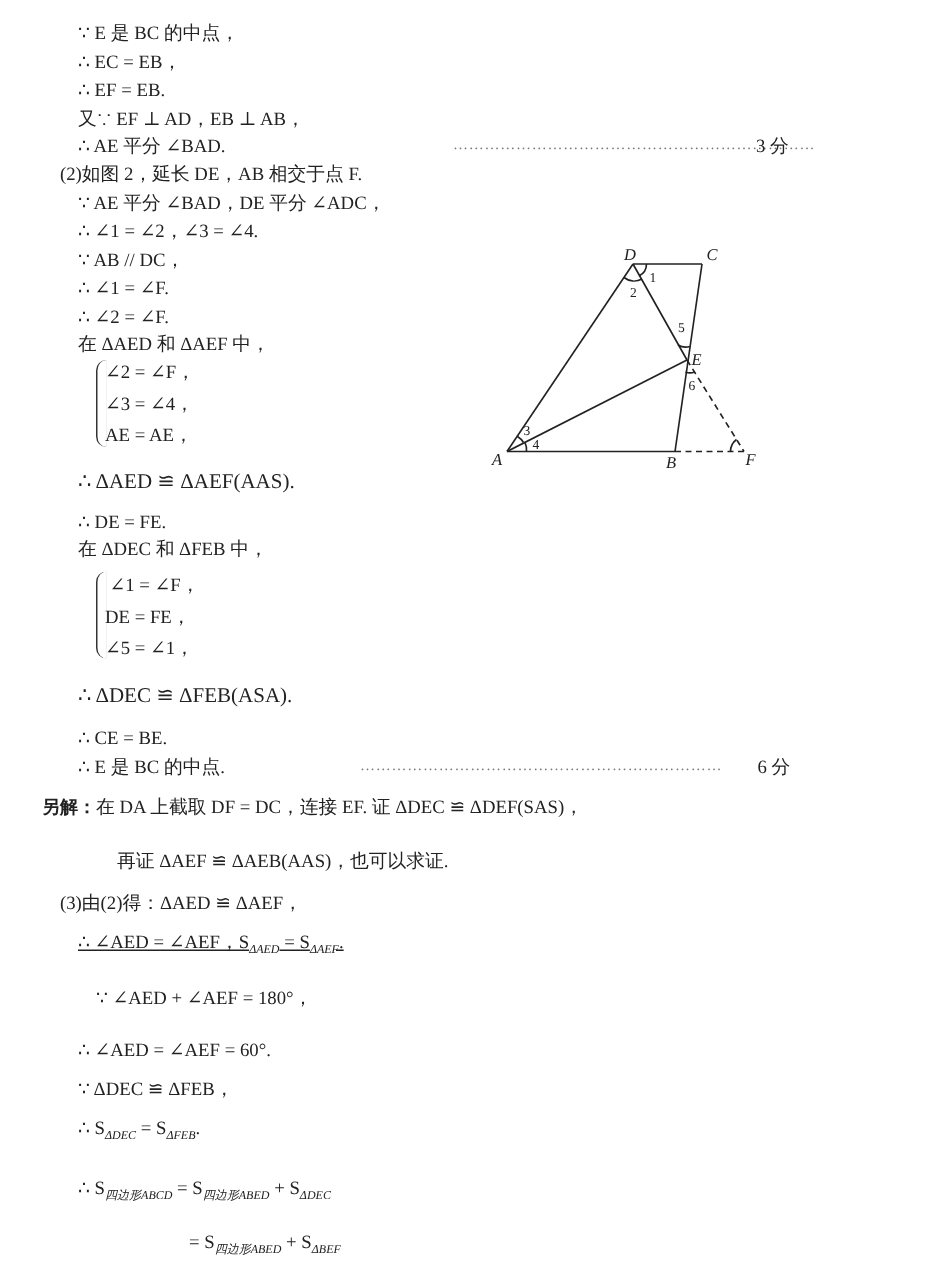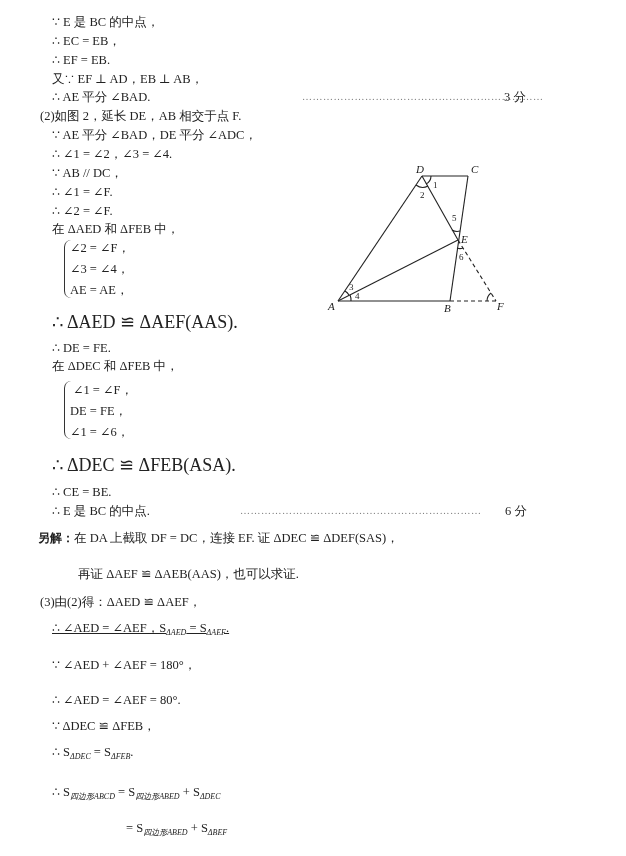--- a/index.html
+++ b/index.html
@@ -2,21 +2,21 @@
 <html><head>
 <meta charset="utf-8">
 <style>
   html, body { margin:0; padding:0; background:#ffffff; }
   body { width:626px; height:856px; position:relative; overflow:hidden;
          font-family:"Liberation Serif","DejaVu Serif",serif; color:#222; font-size:12.5px; }
   .ln { position:absolute; white-space:nowrap; line-height:16px; }
   .lead { position:absolute; white-space:nowrap; color:#777; font-size:10px; letter-spacing:0.5px; }
   .score { position:absolute; white-space:nowrap; font-size:12.5px; }
   .brace { position:absolute; border-left:1.2px solid #333; border-radius:8px 0 0 8px; width:6px; }
-  .big { font-size:18px; }
+  .big { font-size:14px; }
   sub { font-size:8px; font-style:italic; vertical-align:-3px; }
   .bold { font-weight:bold; font-family:"DejaVu Sans",sans-serif; font-size:12px; }
   svg text { font-family:"Liberation Serif",serif; font-style:italic; font-size:11px; fill:#222; }
   svg text.n { font-style:normal; font-size:9px; }
 </style>
 </head>
 <body>
 
 <div class="ln" style="left:52px;top:14px;">∵ E 是 BC 的中点，</div>
 <div class="ln" style="left:52px;top:33px;">∴ EC = EB，</div>
@@ -25,53 +25,53 @@
 <div class="ln" style="left:52px;top:89px;">∴ AE 平分 ∠BAD.</div>
 <div class="lead" style="left:302px;top:91px;">……………………………………………………………</div>
 <div class="score" style="left:504px;top:89px;">3 分</div>
 
 <div class="ln" style="left:40px;top:108px;">(2)如图 2，延长 DE，AB 相交于点 F.</div>
 <div class="ln" style="left:52px;top:127px;">∵ AE 平分 ∠BAD，DE 平分 ∠ADC，</div>
 <div class="ln" style="left:52px;top:146px;">∴ ∠1 = ∠2，∠3 = ∠4.</div>
 <div class="ln" style="left:52px;top:165px;">∵ AB // DC，</div>
 <div class="ln" style="left:52px;top:184px;">∴ ∠1 = ∠F.</div>
 <div class="ln" style="left:52px;top:203px;">∴ ∠2 = ∠F.</div>
-<div class="ln" style="left:52px;top:221px;">在 ΔAED 和 ΔFEB 中，</div>
+<div class="ln" style="left:52px;top:221px;">在 ΔAED 和 ΔAEF 中，</div>
 
 <div class="brace" style="left:64px;top:240px;height:58px;"></div>
 <div class="ln" style="left:70px;top:240px;">∠2 = ∠F，</div>
 <div class="ln" style="left:70px;top:261px;">∠3 = ∠4，</div>
 <div class="ln" style="left:70px;top:282px;">AE = AE，</div>
 
 <div class="ln big" style="left:52px;top:314px;">∴ ΔAED ≌ ΔAEF(AAS).</div>
 <div class="ln" style="left:52px;top:340px;">∴ DE = FE.</div>
 <div class="ln" style="left:52px;top:358px;">在 ΔDEC 和 ΔFEB 中，</div>
 
 <div class="brace" style="left:64px;top:381px;height:58px;"></div>
 <div class="ln" style="left:73px;top:382px;">∠1 = ∠F，</div>
 <div class="ln" style="left:70px;top:403px;">DE = FE，</div>
-<div class="ln" style="left:70px;top:424px;">∠1 = ∠6，</div>
+<div class="ln" style="left:70px;top:424px;">∠5 = ∠1，</div>
 
 <div class="ln big" style="left:52px;top:457px;">∴ ΔDEC ≌ ΔFEB(ASA).</div>
 <div class="ln" style="left:52px;top:484px;">∴ CE = BE.</div>
 <div class="ln" style="left:52px;top:503px;">∴ E 是 BC 的中点.</div>
 <div class="lead" style="left:240px;top:505px;">……………………………………………………………</div>
 <div class="score" style="left:505px;top:503px;">6 分</div>
 
-<div class="ln" style="left:38px;top:530px;">
+<div class="ln" style="left:28px;top:530px;">
   <span class="bold">另解：</span><span>在 DA 上截取 DF = DC，连接 EF. 证 ΔDEC ≌ ΔDEF(SAS)，</span>
 </div>
 <div class="ln" style="left:78px;top:566px;">再证 ΔAEF ≌ ΔAEB(AAS)，也可以求证.</div>
 
 <div class="ln" style="left:40px;top:594px;">(3)由(2)得：ΔAED ≌ ΔAEF，</div>
 <div class="ln" style="left:52px;top:620px;text-decoration:underline;">
   <span>∴ ∠AED = ∠AEF，S</span><sub>ΔAED</sub><span> = S</span><sub>ΔAEF</sub><span>.</span>
 </div>
-<div class="ln" style="left:52px;top:657px;">∵ ∠AED + ∠AEF = 180°，</div>
-<div class="ln" style="left:52px;top:692px;">∴ ∠AED = ∠AEF = 80°.</div>
+<div class="ln" style="left:64px;top:657px;">∵ ∠AED + ∠AEF = 180°，</div>
+<div class="ln" style="left:52px;top:692px;">∴ ∠AED = ∠AEF = 60°.</div>
 <div class="ln" style="left:52px;top:718px;">∵ ΔDEC ≌ ΔFEB，</div>
 <div class="ln" style="left:52px;top:744px;">
   <span>∴ S</span><sub>ΔDEC</sub><span> = S</span><sub>ΔFEB</sub><span>.</span>
 </div>
 <div class="ln" style="left:52px;top:784px;">
   <span>∴ S</span><sub>四边形ABCD</sub><span> = S</span><sub>四边形ABED</sub><span> + S</span><sub>ΔDEC</sub>
 </div>
 <div class="ln" style="left:126px;top:820px;">
   <span>= S</span><sub>四边形ABED</sub><span> + S</span><sub>ΔBEF</sub>
 </div>

